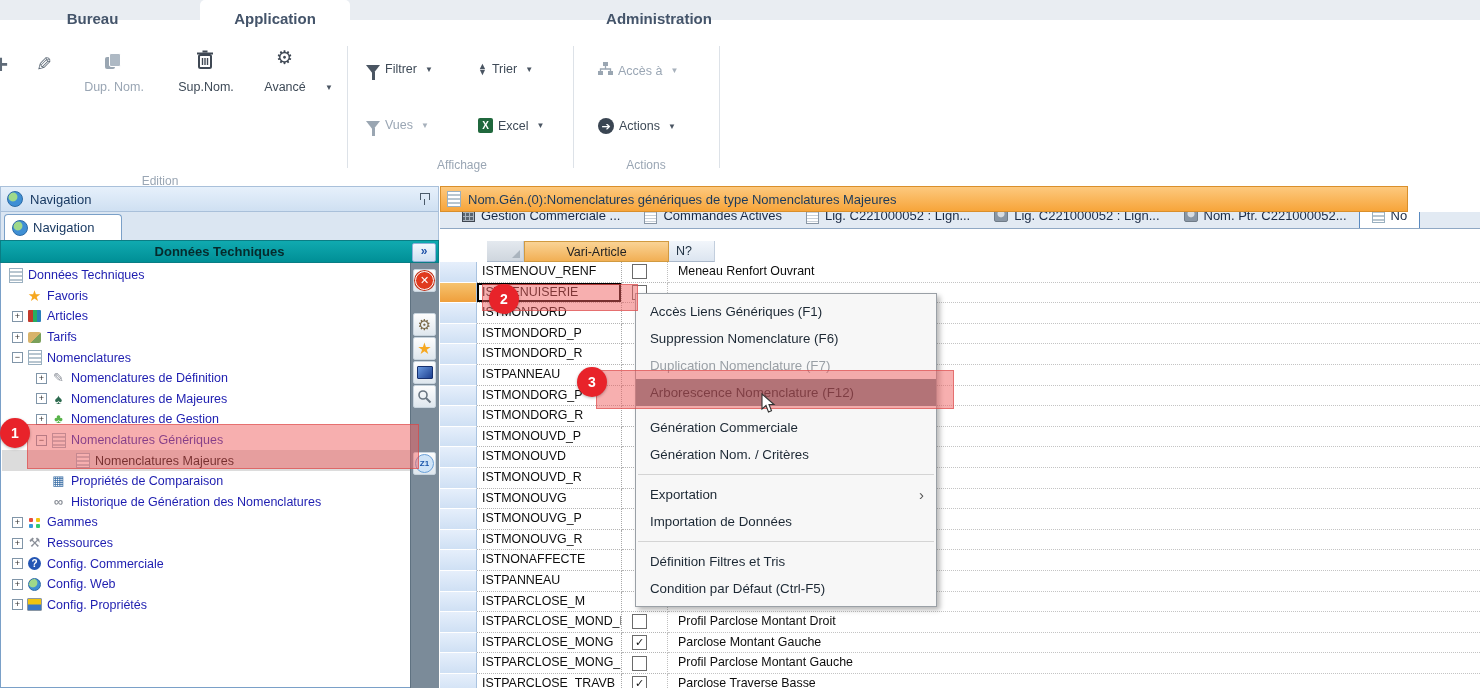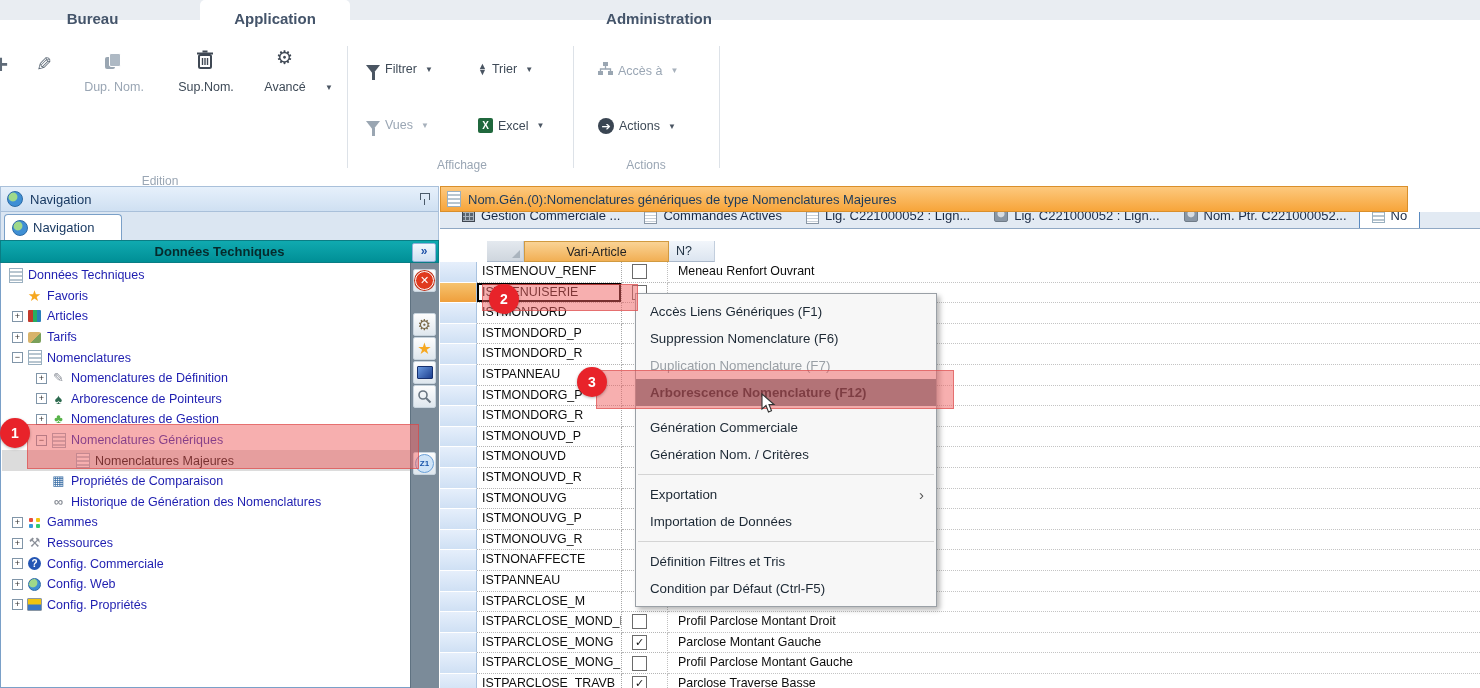--- a/index.html
+++ b/index.html
@@ -119,21 +119,21 @@
          border-bottom:1px dotted #b5b5b5;white-space:nowrap;overflow:hidden;flex:none;}
   .dcode.sel{box-shadow:inset 0 0 0 2px #000;}
   .dn{width:46px;box-sizing:border-box;border-right:1px dotted #c0c0c0;border-bottom:1px dotted #b5b5b5;display:flex;align-items:center;flex:none;}
   .cb{width:13px;height:13px;border:1px solid #6a6a6a;background:#fff;margin-left:10px;font-size:11px;line-height:12px;text-align:center;color:#111;}
   .dd{flex:1;box-sizing:border-box;border-bottom:1px dotted #c4c4c4;font-size:12.4px;color:#0d0d0d;padding:2px 0 0 10px;white-space:nowrap;overflow:hidden;}
   
   .cmenu{left:635px;top:293px;width:302px;background:#f7f7f7;border:1px solid #9aa0a6;box-sizing:border-box;
          box-shadow:3px 3px 5px rgba(0,0,0,0.28);padding:4px 0;z-index:40;}
   .mi{height:27px;display:flex;align-items:center;padding:0 12px 0 14px;font-size:13.3px;color:#1c2834;white-space:nowrap;}
   .mi.dis{color:#9aa0a6;}
-  .mi.hl{background:#76868e;color:#0d1b26;font-weight:bold;}
+  .mi.hl{background:#76868e;color:#0d1b26;}
   .mi .sub{margin-left:auto;font-size:15px;color:#555;}
   .msep{height:13px;display:flex;align-items:center;padding:0 2px;}
   .msep div{height:1px;background:#d4d4d4;width:100%;}
   .mgap{height:8px;}
   
   .ann{pointer-events:none;z-index:60;}
   .ann-rect{position:absolute;background:rgba(240,95,95,0.5);border:1px solid rgba(215,60,60,0.55);box-sizing:border-box;}
   .ann-circle{position:absolute;width:30px;height:30px;border-radius:50%;background:#e8232a;color:#fff;font-size:14px;font-weight:bold;
               display:flex;align-items:center;justify-content:center;box-shadow:0 1px 3px rgba(0,0,0,0.3);}
   .cursor{z-index:70;pointer-events:none;}
@@ -281,21 +281,21 @@
         <span class="tic">
           <span class="ic-pen">✎</span>
         </span>
         <span>Nomenclatures de Définition</span>
       </div>
       <div class="trow" style="padding-left: 34px;">
         <span class="expander">+</span>
         <span class="tic">
           <span class="ic-tree">♠</span>
         </span>
-        <span>Arborescence de Pointeurs</span>
+        <span>Nomenclatures de Majeures</span>
       </div>
       <div class="trow" style="padding-left: 34px;">
         <span class="expander">+</span>
         <span class="tic">
           <span class="ic-plant">♣</span>
         </span>
         <span>Nomenclatures de Gestion</span>
       </div>
       <div class="trow" style="padding-left: 34px;">
         <span class="expander">−</span>

